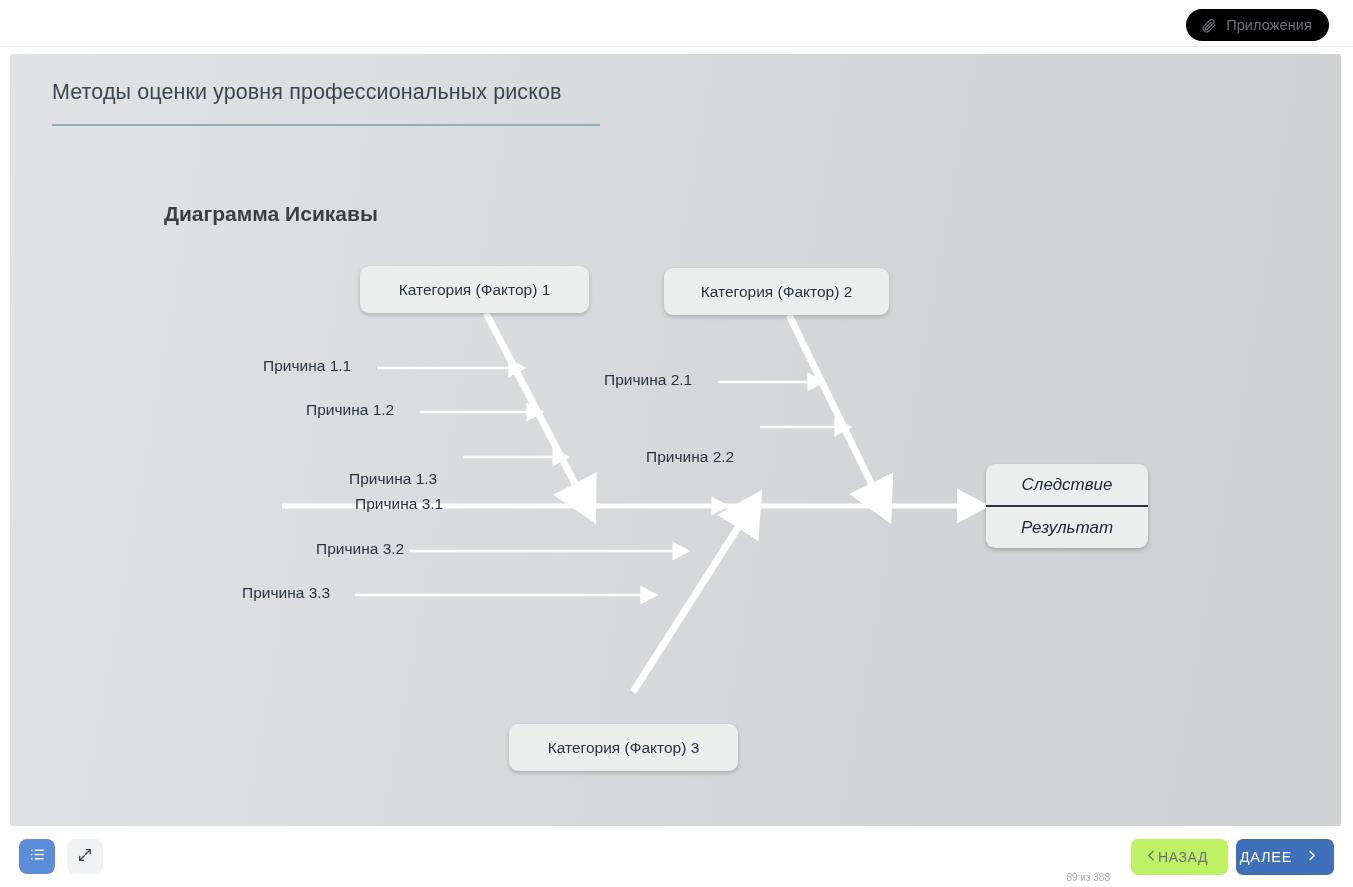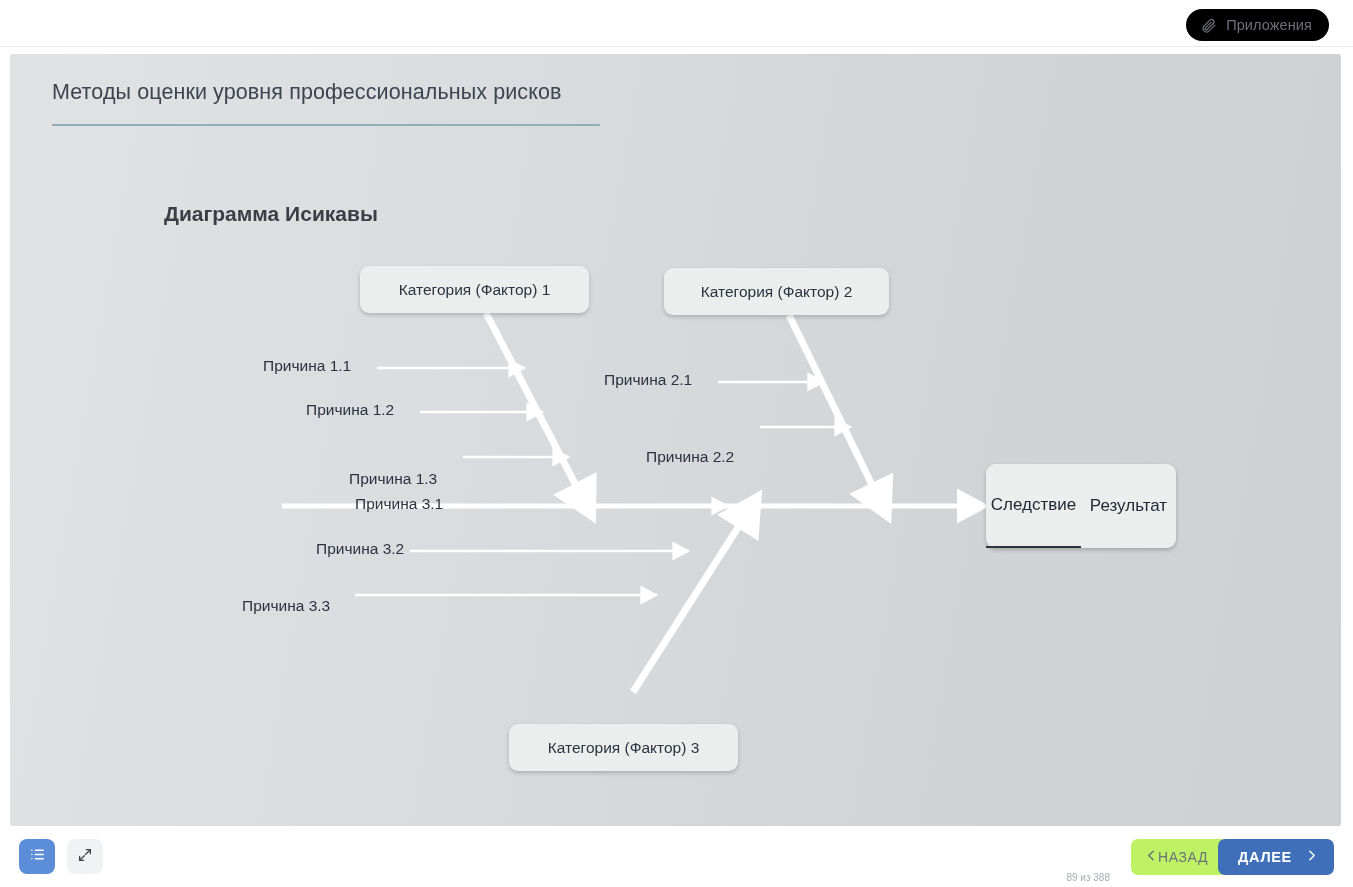--- a/index.html
+++ b/index.html
@@ -76,26 +76,26 @@
     white-space: nowrap;
     z-index: 5;
   }
   #cat1 { left: 350px; top: 212px; width: 229px; height: 47px; }
   #cat2 { left: 654px; top: 214px; width: 225px; height: 47px; }
   #cat3 { left: 499px; top: 638px; width: 229px; height: 47px; margin-top: 32px; }
 
   .result-box {
     position: absolute;
     left: 976px; top: 410px;
-    width: 190px; height: 84px;
+    width: 162px; height: 84px;
     background: #eceded;
     border-radius: 9px;
     box-shadow: 0 2px 4px rgba(0,0,0,.22);
     z-index: 6;
-    display: flex; flex-direction: row;
+    display: flex; flex-direction: column; font-style: italic;
   }
   .result-box .row {
     flex: 1;
     display: flex; align-items: center; justify-content: center;
     font-size: 17px; color: #222a38;
     white-space: nowrap;
   }
   .result-box .row.top { border-bottom: 2px solid #2b3340; }
 
   .cause-label {
@@ -135,23 +135,23 @@
     white-space: nowrap;
   }
   #back-btn {
     right: 125px;
     padding: 0 20px 0 14px; 
     background: #bef264;
     font-size: 14px; color: #6b7079; letter-spacing: .6px;
   }
   #next-btn {
     right: 19px;
-    padding: 0 16px 0 20px; gap: 13px;
+    padding: 0 16px 0 4px; gap: 13px;
     background: #3e6fb8;
-    font-size: 14.5px; font-weight: bold; color: #ffffff; letter-spacing: .7px;
+    font-size: 14.5px; font-weight: normal; color: #ffffff; letter-spacing: .7px;
   }
   .chev { display: block; }
 </style>
 </head>
 <body>
 
 <div class="topbar">
   <div class="attach-btn">
     <span>
       <svg class="clip-icon" viewBox="0 0 24 24" fill="none" stroke="#6b7079" stroke-width="1.7" stroke-linecap="round" stroke-linejoin="round">
@@ -237,21 +237,21 @@
 
   <div class="cause-label" style="left:253px; top:303px;">Причина 1.1</div>
   <div class="cause-label" style="left:296px; top:347px;">Причина 1.2</div>
   <div class="cause-label" style="left:339px; top:392px;margin-top:24px;">Причина 1.3</div>
 
   <div class="cause-label" style="left:594px; top:317px;">Причина 2.1</div>
   <div class="cause-label" style="left:636px; top:362px;margin-top:32px;">Причина 2.2</div>
 
   <div class="cause-label" style="left:345px; top:441px;">Причина 3.1</div>
   <div class="cause-label" style="left:287px; top:486px;margin-left:19px;">Причина 3.2</div>
-  <div class="cause-label" style="left:232px; top:530px;margin-top:13px;">Причина 3.3</div>
+  <div class="cause-label" style="left:232px; top:530px;">Причина 3.3</div>
 
 </div>
 
 <div class="footer">
 
   <div class="fbtn" id="menu-btn">
     <span>
       <svg width="17" height="17" viewBox="0 0 24 24" fill="none" stroke="#ffffff" stroke-width="2.2" stroke-linecap="round">
         <circle cx="4" cy="6" r="1.1" fill="#ffffff" stroke="none"></circle>
         <circle cx="4" cy="12" r="1.1" fill="#ffffff" stroke="none"></circle>

